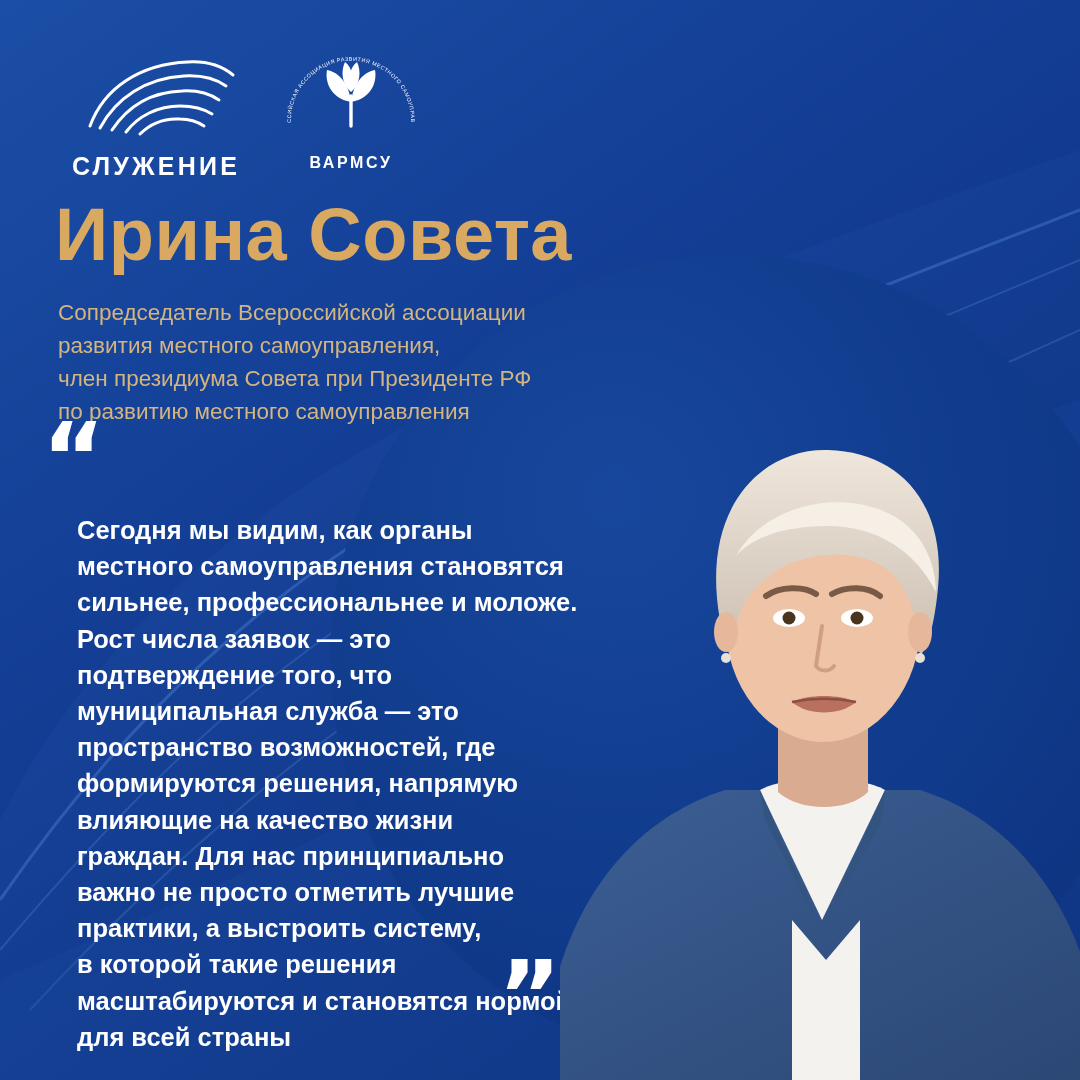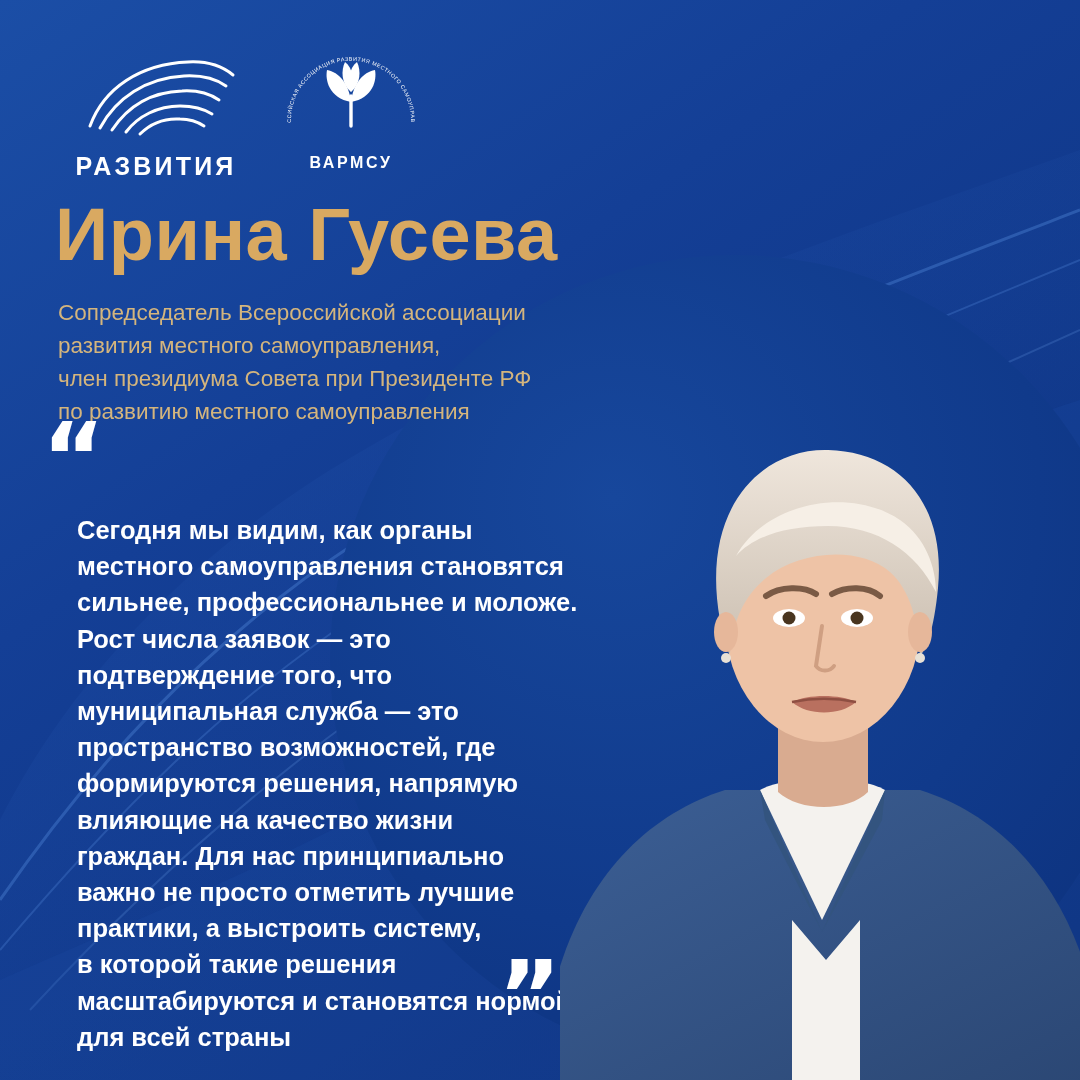--- a/index.html
+++ b/index.html
@@ -172,21 +172,21 @@
     <div class="logo-sluzhenie">
       <svg width="172" height="96" viewBox="0 0 172 96">
         <g fill="none" stroke="#ffffff" stroke-width="3" stroke-linecap="round">
           <path d="M20,78 C34,40 70,16 118,14 C136,13 152,18 163,27"></path>
           <path d="M30,80 C46,50 76,30 114,28 C132,27 146,31 156,38"></path>
           <path d="M42,82 C58,58 82,44 112,43 C128,42 140,46 149,52"></path>
           <path d="M56,84 C68,68 88,58 110,58 C124,58 134,61 142,66"></path>
           <path d="M70,86 C80,76 94,70 110,71 C120,71 128,74 134,78"></path>
         </g>
       </svg>
-      <div class="wordmark">РАЗВИТИЯ</div>
+      <div class="wordmark">СЛУЖЕНИЕ</div>
     </div>
 
     <div class="logo-varmsu">
       <svg class="circular-caption" width="150" height="122" viewBox="0 0 150 122">
         <defs>
           <path id="arcTop" d="M 14,74 A 61,61 0 1 1 136,74"></path>
         </defs>
         <text font-size="5.4" fill="#ffffff" letter-spacing="0.6" font-family="Liberation Sans, sans-serif">
           <textPath href="#arcTop" startOffset="50%" text-anchor="middle">ВСЕРОССИЙСКАЯ АССОЦИАЦИЯ РАЗВИТИЯ МЕСТНОГО САМОУПРАВЛЕНИЯ</textPath>
         </text>
@@ -198,21 +198,21 @@
           <path d="M0,2 C22,-2 26,-20 24,-30 C12,-28 2,-16 0,2 Z" fill="#ffffff"></path>
           <path d="M0,-8 C-10,-16 -10,-30 -6,-38 C2,-32 4,-18 0,-8 Z" fill="#ffffff"></path>
           <path d="M0,-8 C10,-16 10,-30 6,-38 C-2,-32 -4,-18 0,-8 Z" fill="#ffffff"></path>
         </g>
       </svg>
       <div class="wordmark">ВАРМСУ</div>
     </div>
 
   </div>
 
-  <div class="name">Ирина Гусева</div>
+  <div class="name">Ирина Совета</div>
 
   <div class="role" style="white-space: pre-line;">Сопредседатель Всероссийской ассоциации
 развития местного самоуправления,
 член президиума Совета при Президенте РФ
 по развитию местного самоуправления</div>
 
   <div class="quote-open">“</div>
 
   <div class="quote-body">Сегодня мы видим, как органы
 местного самоуправления становятся

